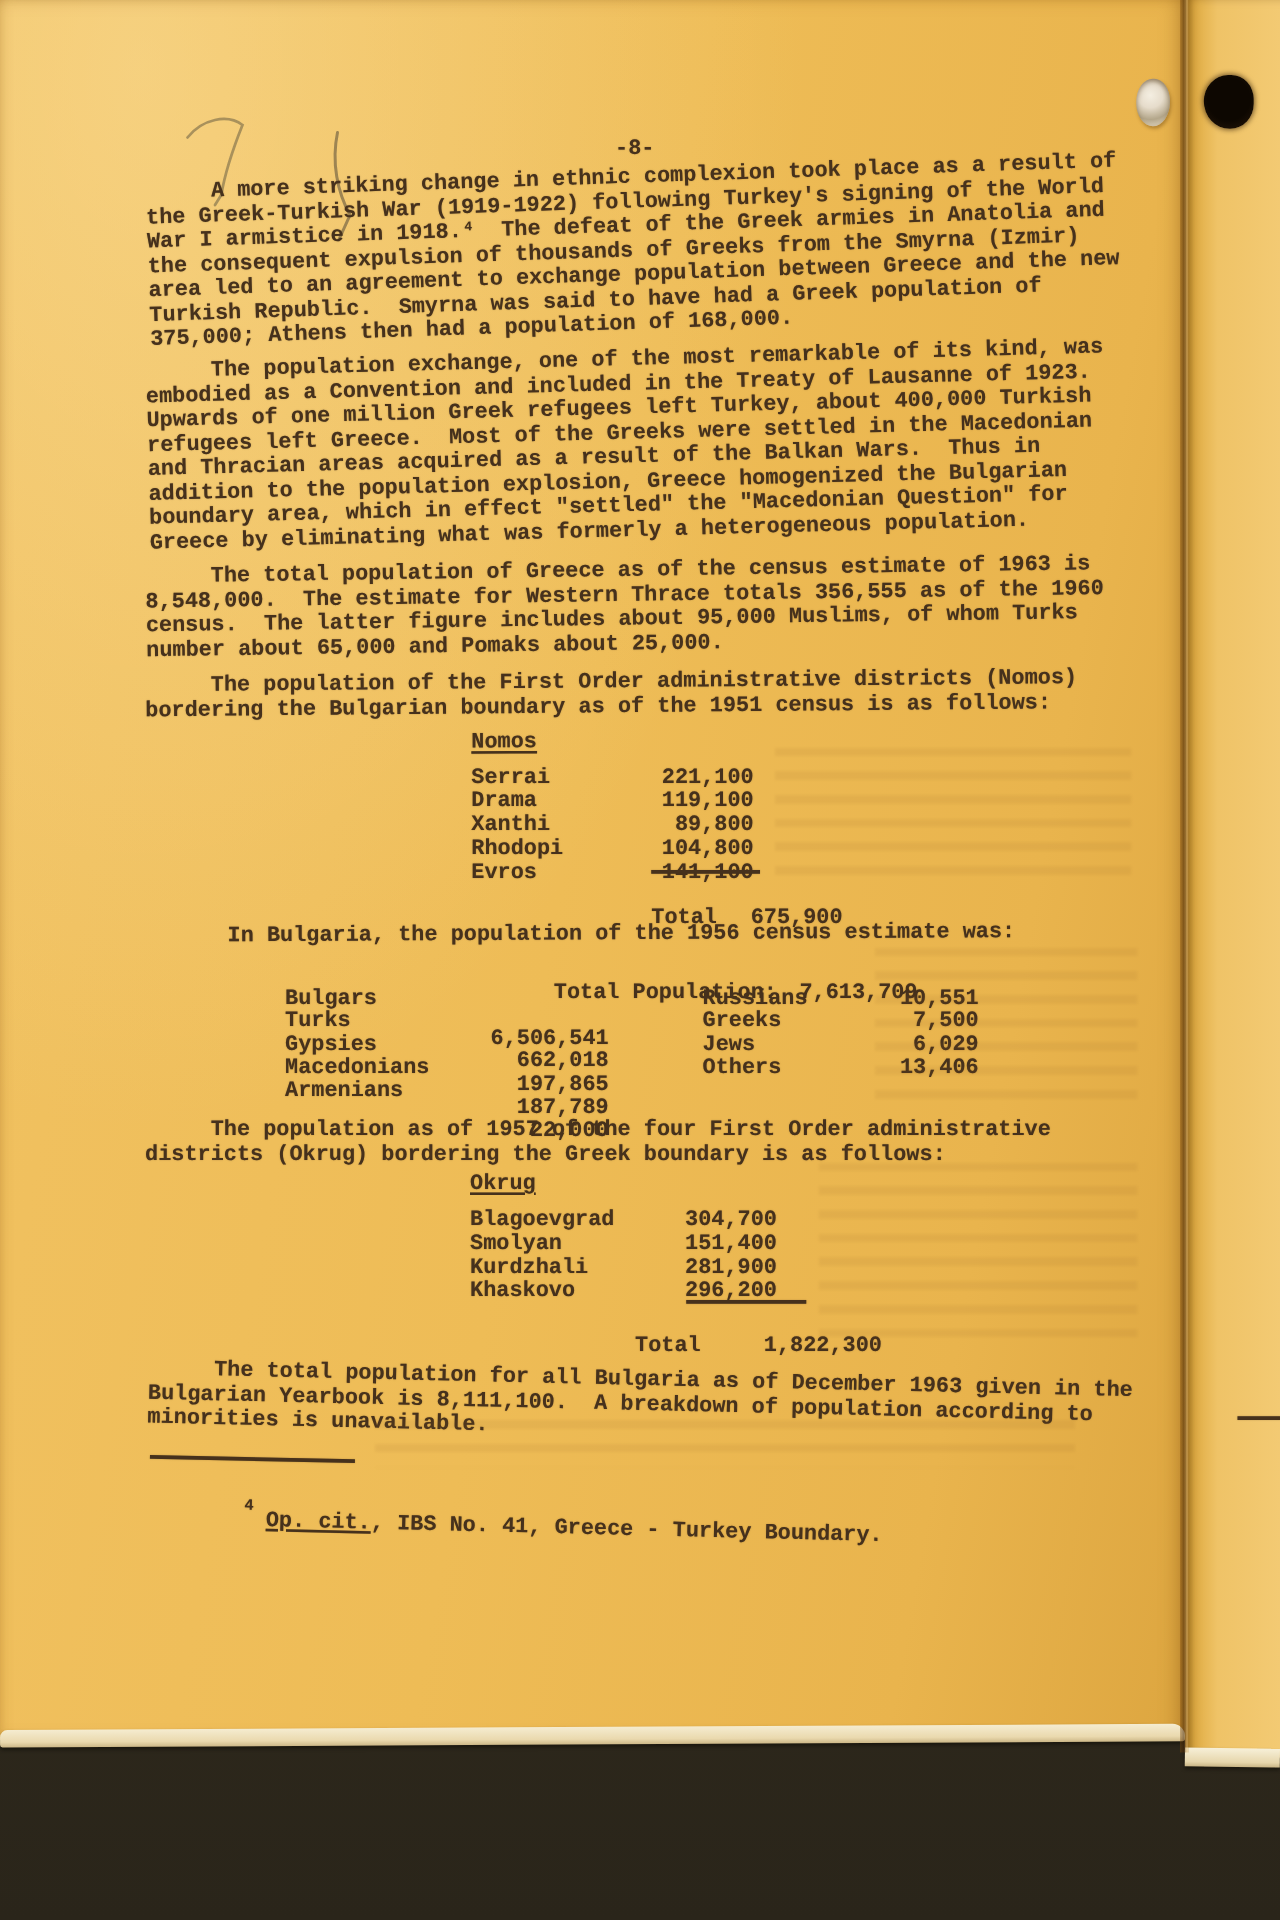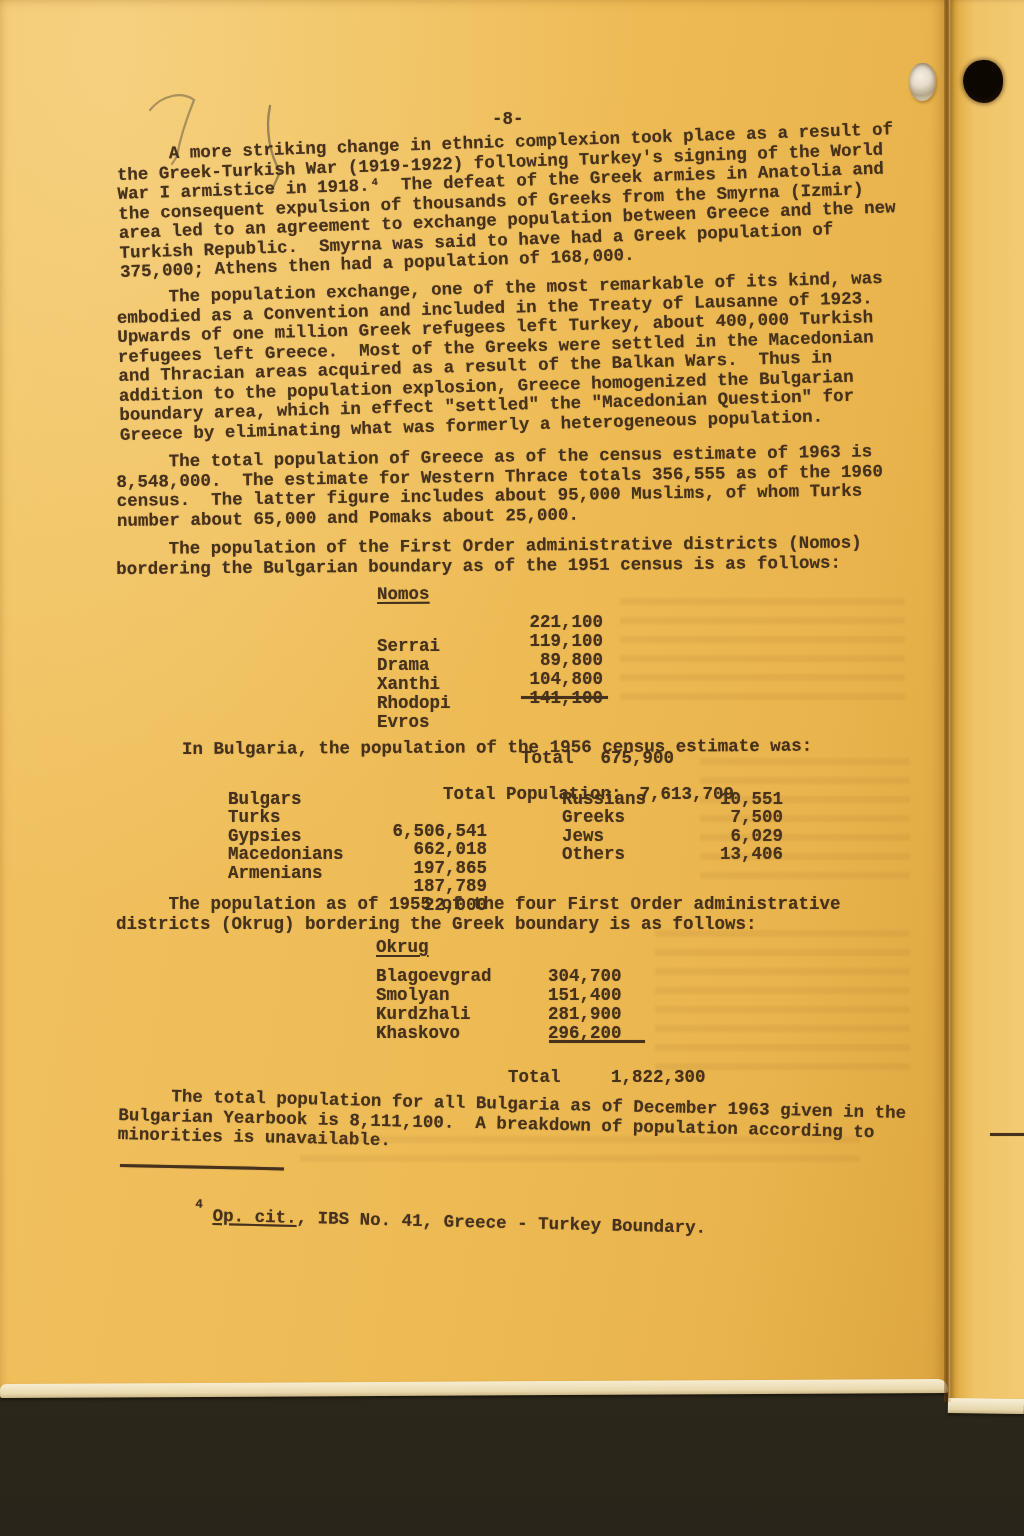--- a/index.html
+++ b/index.html
@@ -62,21 +62,21 @@
   .r-n15{transform:rotate(-1.5deg);}
   .r-n08{transform:rotate(-.8deg);}
   .r-n05{transform:rotate(-.5deg);}
   .r-n03{transform:rotate(-.3deg);}
   .r-p13{transform:rotate(1.3deg);}
   .r-p12{transform:rotate(1.2deg);}
   .r-p14{transform:rotate(1.4deg);}
   .u{text-decoration:underline;text-underline-offset:3px;text-decoration-thickness:2px;}
   
   .trow{display:flex;height:19px;}
-  .n-label{display:inline-block;width:126px;margin-top:24px;}
+  .n-label{display:inline-block;width:126px;}
   .n-val{display:inline-block;width:100px;text-align:right;}
   .o-label{display:inline-block;width:172px;}
   .o-val{display:inline-block;width:86px;}
   .brow{display:flex;height:18.4px;}
   .b-l1{display:inline-block;width:152px;}
   .b-v1{display:inline-block;width:107px;text-align:right;margin-top:32px;}
   .b-l2{display:inline-block;width:100px;margin-left:75px;}
   .b-v2{display:inline-block;width:121px;text-align:right;}
   .rule{position:absolute;height:2.5px;background:#46311c;transform-origin:0 0;box-shadow:0 0 1px rgba(70,49,28,.5);}
   .fn sup{font-size:12.5px;position:relative;top:-6px;margin-right:10px;}
@@ -134,21 +134,21 @@
     <div class="txt" style="left:385px;top:705px;">
       <span class="n-label" style="padding-left:73px;box-sizing:border-box;">Total</span><span class="n-val">675,900</span>
     </div>
 
     <div class="txt r-n03" style="left:182px;top:740px;">In Bulgaria, the population of the 1956 census estimate was:</div>
     <div class="txt" style="left:380px;top:765px;">
       <span>Total Population:</span><span style="margin-left:18px;">7,613,709</span>
     </div>
     <div class="txt" style="left:228px;top:790px;" id="bulgaria-rows"><div class="brow"><span class="b-l1">Bulgars</span><span class="b-v1">6,506,541</span><span class="b-l2">Russians</span><span class="b-v2">10,551</span></div><div class="brow"><span class="b-l1">Turks</span><span class="b-v1">662,018</span><span class="b-l2">Greeks</span><span class="b-v2">7,500</span></div><div class="brow"><span class="b-l1">Gypsies</span><span class="b-v1">197,865</span><span class="b-l2">Jews</span><span class="b-v2">6,029</span></div><div class="brow"><span class="b-l1">Macedonians</span><span class="b-v1">187,789</span><span class="b-l2">Others</span><span class="b-v2">13,406</span></div><div class="brow"><span class="b-l1">Armenians</span><span class="b-v1">22,000</span><span class="b-l2"></span><span class="b-v2"></span></div></div>
 
-    <div class="txt" style="left:116px;top:895px;">     The population as of 1955 of the four First Order administrative
+    <div class="txt" style="left:116px;top:895px;">     The population as of 1957 of the four First Order administrative
 districts (Okrug) bordering the Greek boundary is as follows:</div>
 
     <div class="txt u" style="left:376px;top:938px;">Okrug</div>
     <div class="txt" style="left:376px;top:967px;" id="okrug-rows"><div class="trow"><span class="o-label">Blagoevgrad</span><span class="o-val">304,700</span></div><div class="trow"><span class="o-label">Smolyan</span><span class="o-val">151,400</span></div><div class="trow"><span class="o-label">Kurdzhali</span><span class="o-val">281,900</span></div><div class="trow"><span class="o-label">Khaskovo</span><span class="o-val">296,200</span></div></div>
     <div class="rule" style="left:549px;top:1040px;width:96px;"></div>
     <div class="txt" style="left:376px;top:1048px;">
       <span class="o-label" style="padding-left:69px;box-sizing:border-box;">Total</span><span class="o-val" style="width:92px;">1,822,300</span>
     </div>
 
     <div class="txt r-p13" style="left:119px;top:1086px;">     The total population for all Bulgaria as of December 1963 given in the

